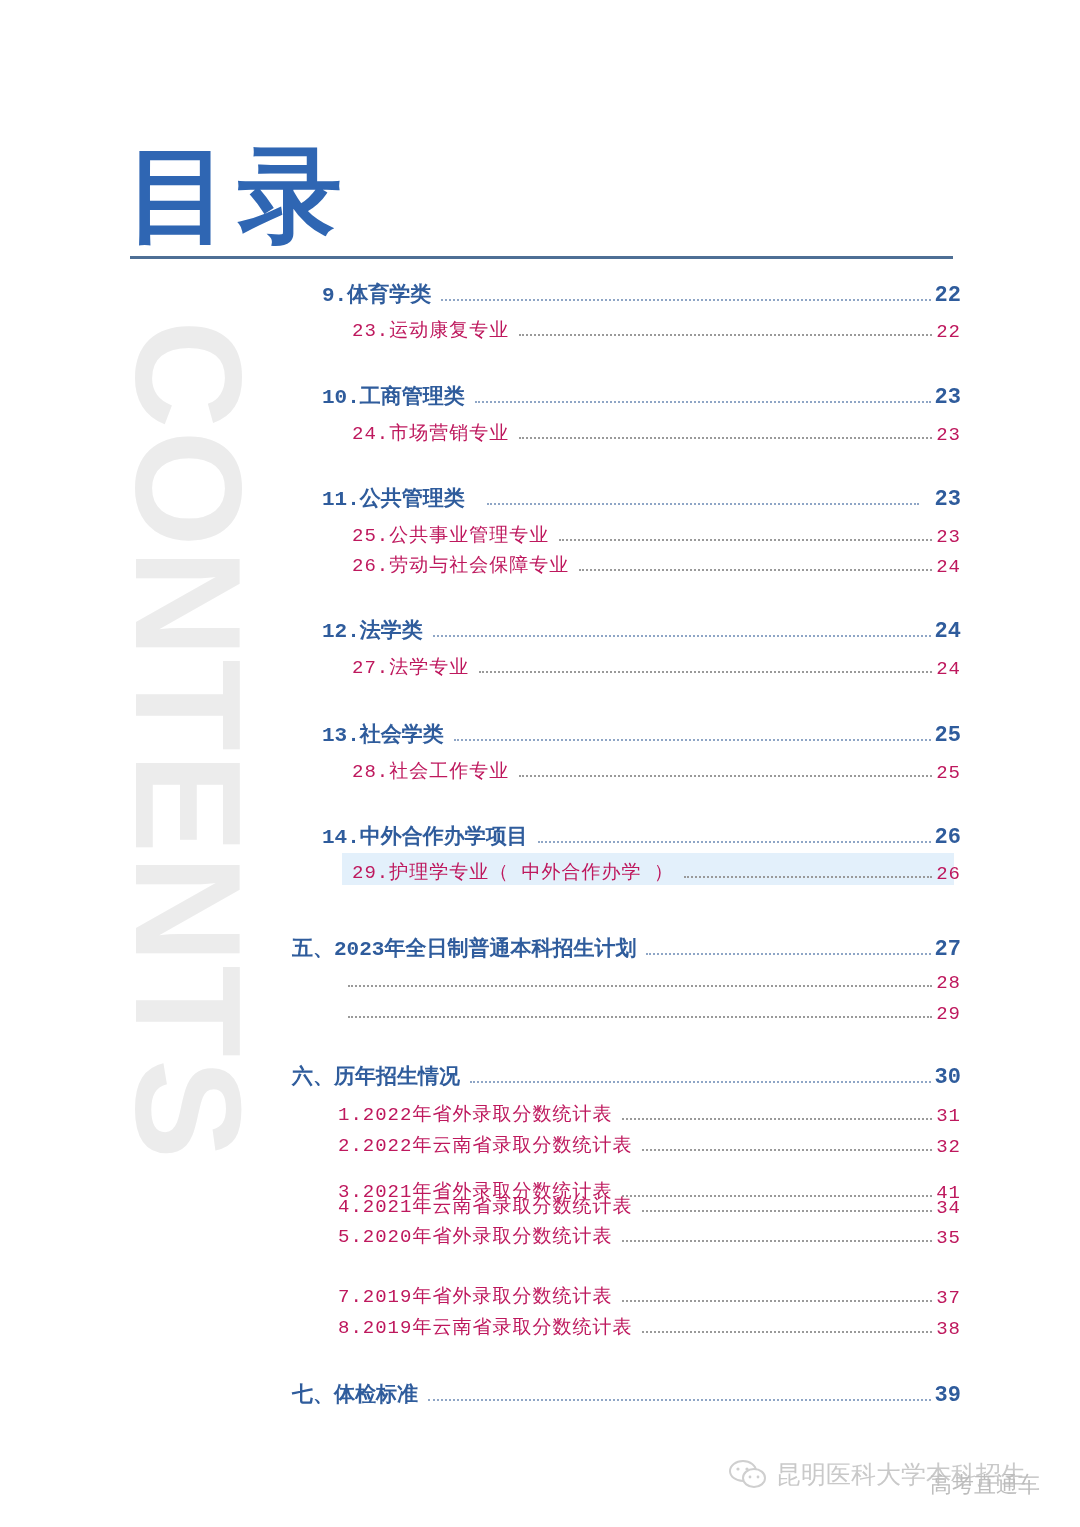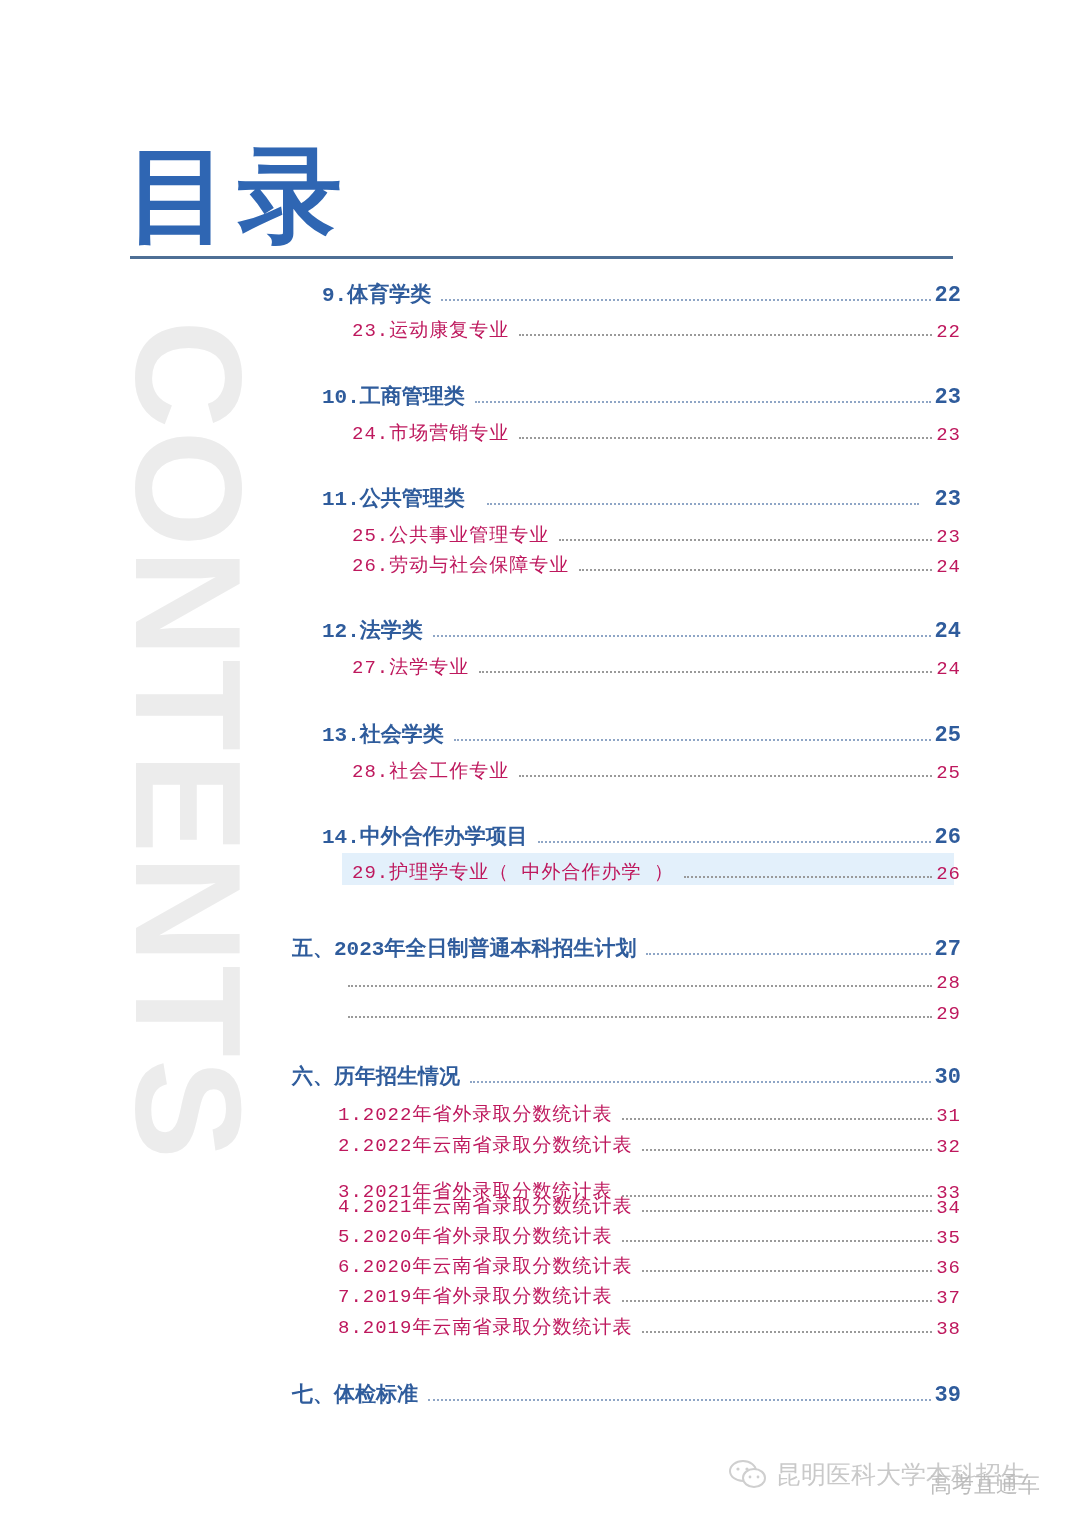--- a/index.html
+++ b/index.html
@@ -159,36 +159,31 @@
     <span class="page">31</span>
   </div>
   <div class="row sub" style="left:330px; top:1126px;">
     <span class="label">2.2022年云南省录取分数统计表</span>
     <span class="dots"></span>
     <span class="page">32</span>
   </div>
   <div class="row sub" style="left:330px; top:1156px;margin-top:16px;">
     <span class="label">3.2021年省外录取分数统计表</span>
     <span class="dots"></span>
-    <span class="page">33</span>
+    <span class="page">41</span>
   </div>
   <div class="row sub" style="left:330px; top:1187px;">
     <span class="label">4.2021年云南省录取分数统计表</span>
     <span class="dots"></span>
     <span class="page">34</span>
   </div>
   <div class="row sub" style="left:330px; top:1217px;">
     <span class="label">5.2020年省外录取分数统计表</span>
     <span class="dots"></span>
     <span class="page">35</span>
-  </div>
-  <div class="row sub" style="left:330px; top:1247px;">
-    <span class="label">6.2020年云南省录取分数统计表</span>
-    <span class="dots"></span>
-    <span class="page">36</span>
   </div>
   <div class="row sub" style="left:330px; top:1277px;">
     <span class="label">7.2019年省外录取分数统计表</span>
     <span class="dots"></span>
     <span class="page">37</span>
   </div>
   <div class="row sub" style="left:330px; top:1308px;">
     <span class="label">8.2019年云南省录取分数统计表</span>
     <span class="dots"></span>
     <span class="page">38</span>

